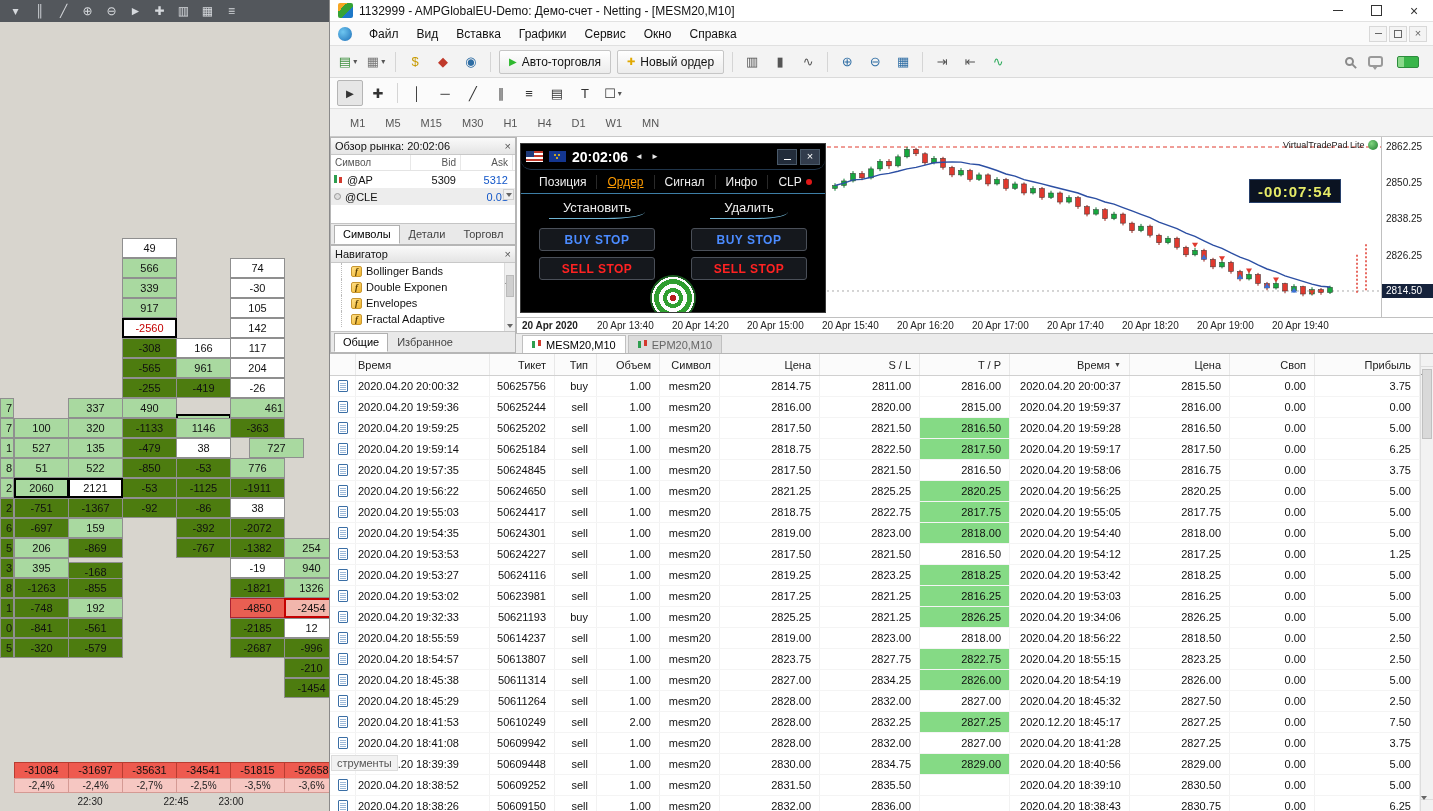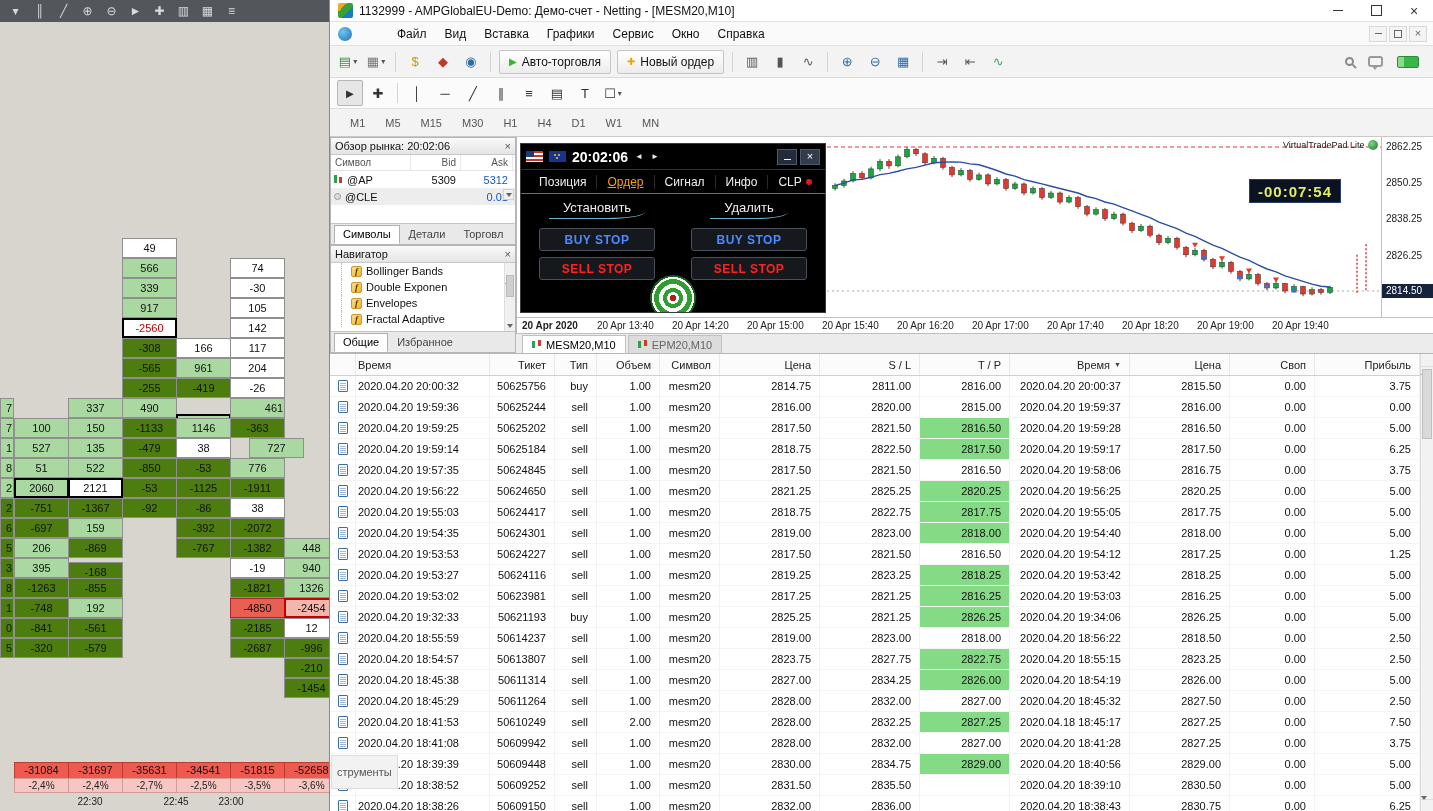--- a/index.html
+++ b/index.html
@@ -34,21 +34,21 @@
   .titlebar{position:absolute;left:0;top:0;width:100%;height:22px;background:#ffffff;display:flex;align-items:center;border-bottom:1px solid #e2e2e2;}
   .app-icon{width:15px;height:15px;margin:0 6px 0 8px;border-radius:2px;
     background:linear-gradient(135deg,#f5a623 0 30%,#36a336 30% 62%,#1e78c8 62%);}
   .title-text{font-size:12px;color:#111;white-space:nowrap;}
   .win-controls{margin-left:auto;display:flex;height:100%;}
   .wc{width:38px;height:100%;display:flex;align-items:center;justify-content:center;color:#333;}
   .wc-min::before{content:"";width:10px;height:1px;background:#333;}
   .wc-max::before{content:"";width:9px;height:9px;border:1px solid #333;}
   .wc-close::before{content:"×";font-size:14px;line-height:1;}
 
-  .menubar{position:absolute;left:0;top:22px;width:100%;height:24px;background:#fafafa;display:flex;align-items:center;border-bottom:1px solid #e0e0e0;gap:28px;}
+  .menubar{position:absolute;left:0;top:22px;width:100%;height:24px;background:#fafafa;display:flex;align-items:center;border-bottom:1px solid #e0e0e0;}
   .menu-logo{width:14px;height:14px;margin:0 8px 0 8px;border-radius:50%;
     background:radial-gradient(circle at 35% 35%,#6ec6f0,#1d6fb8);}
   #menu-items{display:flex;align-items:center;height:100%;}
   .menu-item{padding:0 9px;font-size:12px;color:#111;line-height:24px;cursor:default;}
   .mdi-controls{margin-left:auto;display:flex;margin-right:6px;}
   .mdic{width:18px;height:16px;display:flex;align-items:center;justify-content:center;color:#666;border:1px solid #d8d8d8;margin-left:2px;background:#f4f4f4;}
   .mdic-min::before{content:"";width:7px;height:1px;background:#666;}
   .mdic-res::before{content:"";width:6px;height:6px;border:1px solid #666;}
   .mdic-close::before{content:"×";font-size:11px;line-height:1;}
 
@@ -121,21 +121,21 @@
   .time-axis{position:absolute;left:0;top:180px;width:917px;height:16px;background:#fff;border-top:1px solid #c0c0c0;}
   .tlabel{position:absolute;top:2px;font-size:10px;color:#222;white-space:nowrap;}
   .tlabel.first{font-weight:bold;}
   .countdown{position:absolute;left:732px;top:42px;width:92px;height:24px;background:#0b1322;border:1px solid #27406b;
     color:#e6eb67;font-size:15px;font-weight:bold;letter-spacing:1px;display:flex;align-items:center;justify-content:center;}
   .watermark{position:absolute;left:766px;top:3px;font-size:9px;color:#222;display:flex;align-items:center;gap:3px;}
   .wm-icon{width:10px;height:10px;border-radius:50%;background:radial-gradient(circle at 35% 35%,#7fd47f,#1c7a2e);display:inline-block;}
 
   
   .vtp{position:absolute;left:190px;top:143px;width:306px;height:170px;background:#000;border:1px solid #3a3a3a;z-index:20;overflow:hidden;}
-  .vtp-title{height:26px;display:flex;align-items:center;gap:6px;padding:0 5px;border-bottom:1px solid #20354a;}
+  .vtp-title{height:26px;display:flex;align-items:center;gap:6px;padding:0 5px;border-bottom:1px solid #20354a;border-radius:10px;}
   .flag{width:17px;height:11px;display:inline-block;position:relative;}
   .flag-us{background:repeating-linear-gradient(180deg,#c0392b 0 2px,#fff 2px 4px);}
   .flag-us::after{content:"";position:absolute;left:0;top:0;width:8px;height:6px;background:#1f3a7a;}
   .flag-eu{background:#14368f;}
   .flag-eu::after{content:"";position:absolute;left:5px;top:3px;width:2px;height:2px;border-radius:50%;background:#ffcc00;box-shadow:4px 0 0 #ffcc00,2px 3px 0 #ffcc00;}
   .vtp-time{color:#fff;font-size:14px;font-weight:bold;}
   .vtp-arrow{color:#e8e8e8;font-size:8px;margin:0 1px;}
   .vtp-prev::before{content:"◄";}
   .vtp-next::before{content:"►";}
   .vtp-winbtns{margin-left:auto;display:flex;gap:3px;}
@@ -181,21 +181,21 @@
   .hbody .hcell.iconc{justify-content:center;padding:0;}
   .hcell.tp-hit{background:#85da85;}
   .dicon{width:10px;height:12px;background:#fff;border:1px solid #3a6ea5;border-radius:1px;position:relative;display:inline-block;}
   .dicon::before{content:"";position:absolute;left:1px;right:1px;top:2px;height:1px;background:#9bb8d8;box-shadow:0 2px 0 #9bb8d8,0 4px 0 #9bb8d8,0 6px 0 #9bb8d8;}
   .hist-scroll{position:absolute;right:0;top:0;width:13px;height:458px;background:#f2f2f2;border-left:1px solid #ddd;}
   .hs-up{position:absolute;top:0;left:0;width:13px;height:13px;border-bottom:1px solid #ddd;}
   .hs-down{position:absolute;bottom:0;left:0;width:13px;height:13px;border-top:1px solid #ddd;}
   .hist-scroll .thumb{position:absolute;left:1px;right:1px;top:15px;height:70px;background:#d9d9d9;border:1px solid #c0c0c0;}
 
   .caption-frag{position:absolute;left:1px;top:755px;z-index:40;background:#f2f2f2;border:1px solid #ddd;
-    padding:10px 5px;font-size:11px;color:#555;}
+    padding:1px 5px;font-size:11px;color:#555;}
 </style>
 </head>
 <body>
 
 <div class="screen">
 
   <div class="left-app">
     <div class="la-grid" id="la-grid">
         <div class="lacell s-w" style="left: 122px; top: 238px;">49</div>
         <div class="lacell s-g" style="left: 122px; top: 258px;">566</div>
@@ -218,21 +218,21 @@
         <div class="lacell s-w" style="left: 176px; top: 338px;">166</div>
         <div class="lacell s-w" style="left: 230px; top: 338px;">117</div>
         <div class="lacell s-g" style="left: 176px; top: 358px;">961</div>
         <div class="lacell s-w" style="left: 230px; top: 358px;">204</div>
         <div class="lacell s-r" style="left: 176px; top: 378px;">-419</div>
         <div class="lacell s-w" style="left: 230px; top: 378px;">-26</div>
         <div class="lacell s-g" style="left: 68px; top: 398px;">337</div>
         <div class="lacell s-gb" style="left: 176px; top: 414px; padding-left: 28px;">1621</div>
         <div class="lacell s-g" style="left: 230px; top: 398px; padding-left: 33px;">461</div>
         <div class="lacell s-g" style="left: 14px; top: 418px;">100</div>
-        <div class="lacell s-g" style="left: 68px; top: 418px;">150</div>
+        <div class="lacell s-g" style="left: 68px; top: 418px;">320</div>
         <div class="lacell s-g" style="left: 176px; top: 418px;">1146</div>
         <div class="lacell s-r" style="left: 230px; top: 418px;">-363</div>
         <div class="lacell s-g" style="left: 14px; top: 438px;">527</div>
         <div class="lacell s-g" style="left: 68px; top: 438px;">135</div>
         <div class="lacell s-w" style="left: 176px; top: 438px;">38</div>
         <div class="lacell s-g" style="left: 230px; top: 438px; margin-left: 19px;">727</div>
         <div class="lacell s-g" style="left: 14px; top: 458px;">51</div>
         <div class="lacell s-g" style="left: 68px; top: 458px;">522</div>
         <div class="lacell s-r" style="left: 176px; top: 458px;">-53</div>
         <div class="lacell s-g" style="left: 230px; top: 458px;">776</div>
@@ -245,21 +245,21 @@
         <div class="lacell s-r" style="left: 176px; top: 498px;">-86</div>
         <div class="lacell s-w" style="left: 230px; top: 498px;">38</div>
         <div class="lacell s-r" style="left: 14px; top: 518px;">-697</div>
         <div class="lacell s-g" style="left: 68px; top: 518px;">159</div>
         <div class="lacell s-r" style="left: 176px; top: 518px;">-392</div>
         <div class="lacell s-r" style="left: 230px; top: 518px;">-2072</div>
         <div class="lacell s-g" style="left: 14px; top: 538px;">206</div>
         <div class="lacell s-r" style="left: 68px; top: 538px;">-869</div>
         <div class="lacell s-r" style="left: 176px; top: 538px;">-767</div>
         <div class="lacell s-r" style="left: 230px; top: 538px;">-1382</div>
-        <div class="lacell s-g" style="left: 284px; top: 538px;">448</div>
+        <div class="lacell s-g" style="left: 284px; top: 538px;">254</div>
         <div class="lacell s-g" style="left: 14px; top: 558px;">395</div>
         <div class="lacell s-r" style="left: 68px; top: 562px;">-168</div>
         <div class="lacell s-w" style="left: 230px; top: 558px;">-19</div>
         <div class="lacell s-g" style="left: 284px; top: 558px;">940</div>
         <div class="lacell s-r" style="left: 14px; top: 578px;">-1263</div>
         <div class="lacell s-r" style="left: 68px; top: 578px;">-855</div>
         <div class="lacell s-r" style="left: 230px; top: 578px;">-1821</div>
         <div class="lacell s-g" style="left: 284px; top: 578px;">1326</div>
         <div class="lacell s-r" style="left: 14px; top: 598px;">-748</div>
         <div class="lacell s-g" style="left: 68px; top: 598px;">192</div>
@@ -1066,21 +1066,21 @@
               <span class="dicon"></span>
             </div>
             <div class="hcell left">2020.04.20 18:41:53</div>
             <div class="hcell">50610249</div>
             <div class="hcell">sell</div>
             <div class="hcell">2.00</div>
             <div class="hcell">mesm20</div>
             <div class="hcell">2828.00</div>
             <div class="hcell">2832.25</div>
             <div class="hcell tp-hit">2827.25</div>
-            <div class="hcell">2020.04.18 18:45:17</div>
+            <div class="hcell">2020.12.20 18:45:17</div>
             <div class="hcell">2827.25</div>
             <div class="hcell">0.00</div>
             <div class="hcell">7.50</div>
           </div>
           <div class="hrow">
             <div class="hcell iconc">
               <span class="dicon"></span>
             </div>
             <div class="hcell left">2020.04.20 18:41:08</div>
             <div class="hcell">50609942</div>

